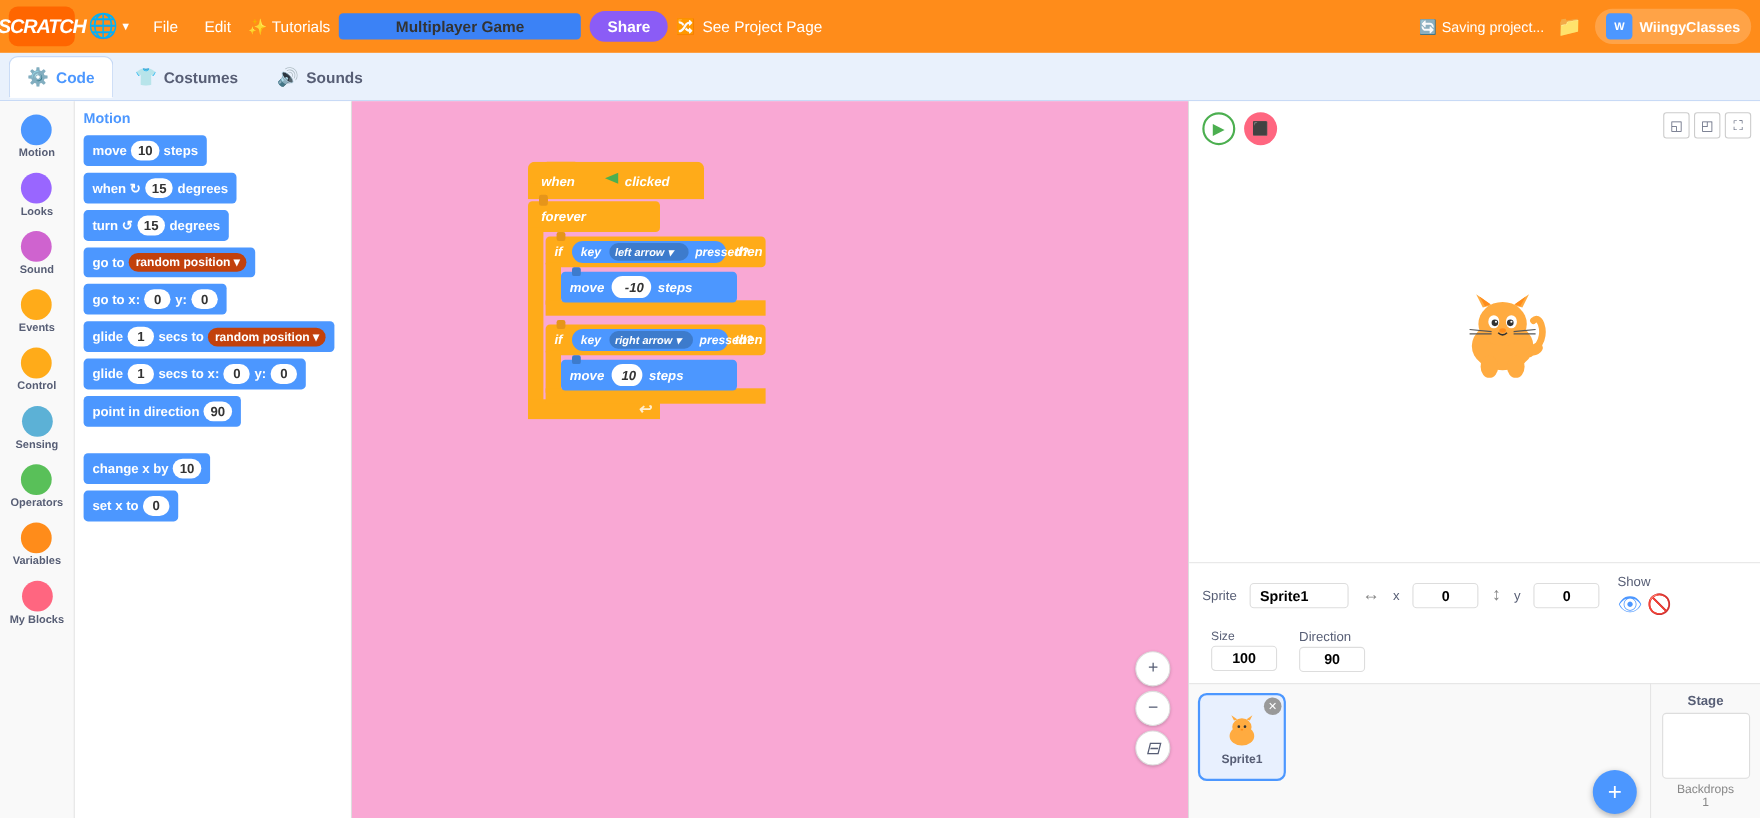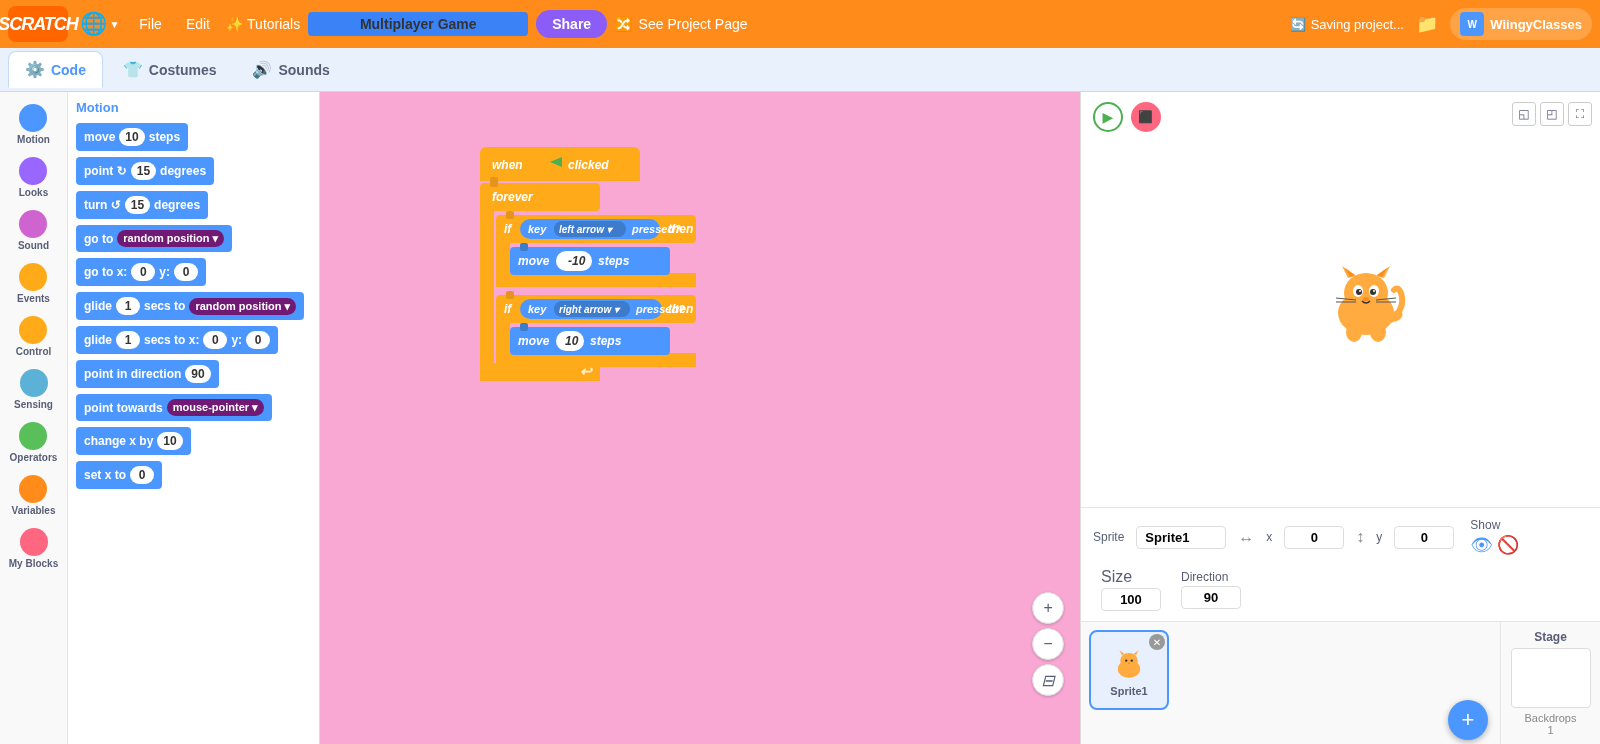--- a/index.html
+++ b/index.html
@@ -110,21 +110,21 @@
       border-radius: 4px; padding: 5px 8px; font-size: 12px; font-weight: 600;
       color: white; margin-bottom: 6px; cursor: grab; white-space: nowrap;
     }
     .block-blue { background: #4c97ff; }
     .block-input {
       background: white; color: #333; border-radius: 10px;
       padding: 2px 6px; font-size: 12px; font-weight: 600; min-width: 24px;
       text-align: center;
     }
     .block-dropdown {
-      background: #701a75; color: white; border-radius: 10px;
+      background: #c2410c; color: white; border-radius: 10px;
       padding: 2px 6px; font-size: 11px; display: flex; align-items: center; gap: 2px;
     }
 
     
     .editor-area {
       flex: 1; background: #f9a8d4; position: relative; overflow: hidden; font-style: italic;
     }
 
     
     .bottom-bar {
@@ -312,21 +312,21 @@
 
       
       <div class="block block-blue">
         <span>move</span>
         <span class="block-input">10</span>
         <span>steps</span>
       </div><br>
 
       
       <div class="block block-blue">
-        <span>point ↻</span>
+        <span>when ↻</span>
         <span class="block-input">15</span>
         <span>degrees</span>
       </div><br>
 
       
       <div class="block block-blue">
         <span>turn ↺</span>
         <span class="block-input">15</span>
         <span>degrees</span>
       </div><br>
@@ -363,24 +363,21 @@
         <span class="block-input">0</span>
       </div><br>
 
       
       <div class="block block-blue">
         <span>point in direction</span>
         <span class="block-input">90</span>
       </div><br>
 
       
-      <div class="block block-blue">
-        <span>point towards</span>
-        <span class="block-dropdown">mouse-pointer ▾</span>
-      </div><br>
+      <br>
 
       
       <div class="block block-blue">
         <span>change x by</span>
         <span class="block-input">10</span>
       </div><br>
 
       
       <div class="block block-blue">
         <span>set x to</span>
@@ -542,21 +539,21 @@
       <div style="font-size:12px;color:#575e75;font-weight:500;">y</div>
       <input class="sprite-info-num" value="0" style="">
       <div style="margin-left:4px;">
         <div style="font-size:12px;color:#575e75;font-weight:500;">Show</div>
         <div style="display:flex;gap:4px;margin-top:2px;">
           <span class="show-icon">👁</span>
           <span class="hide-icon">🚫</span>
         </div>
       </div>
       <div style="margin-left:8px;">
-        <div style="font-size:16px;color:#575e75;font-weight:500;">Size</div>
+        <div style="font-size:11px;color:#575e75;font-weight:500;">Size</div>
         <input class="sprite-info-num" value="100" style="margin-top: 2px;">
       </div>
       <div style="margin-left:8px;">
         <div style="font-size:12px;color:#575e75;font-weight:500;">Direction</div>
         <input class="sprite-info-num" value="90" style="margin-top: 2px;">
       </div>
     </div>
 
     <div class="sprite-list-panel">
       <div class="sprites-section">

